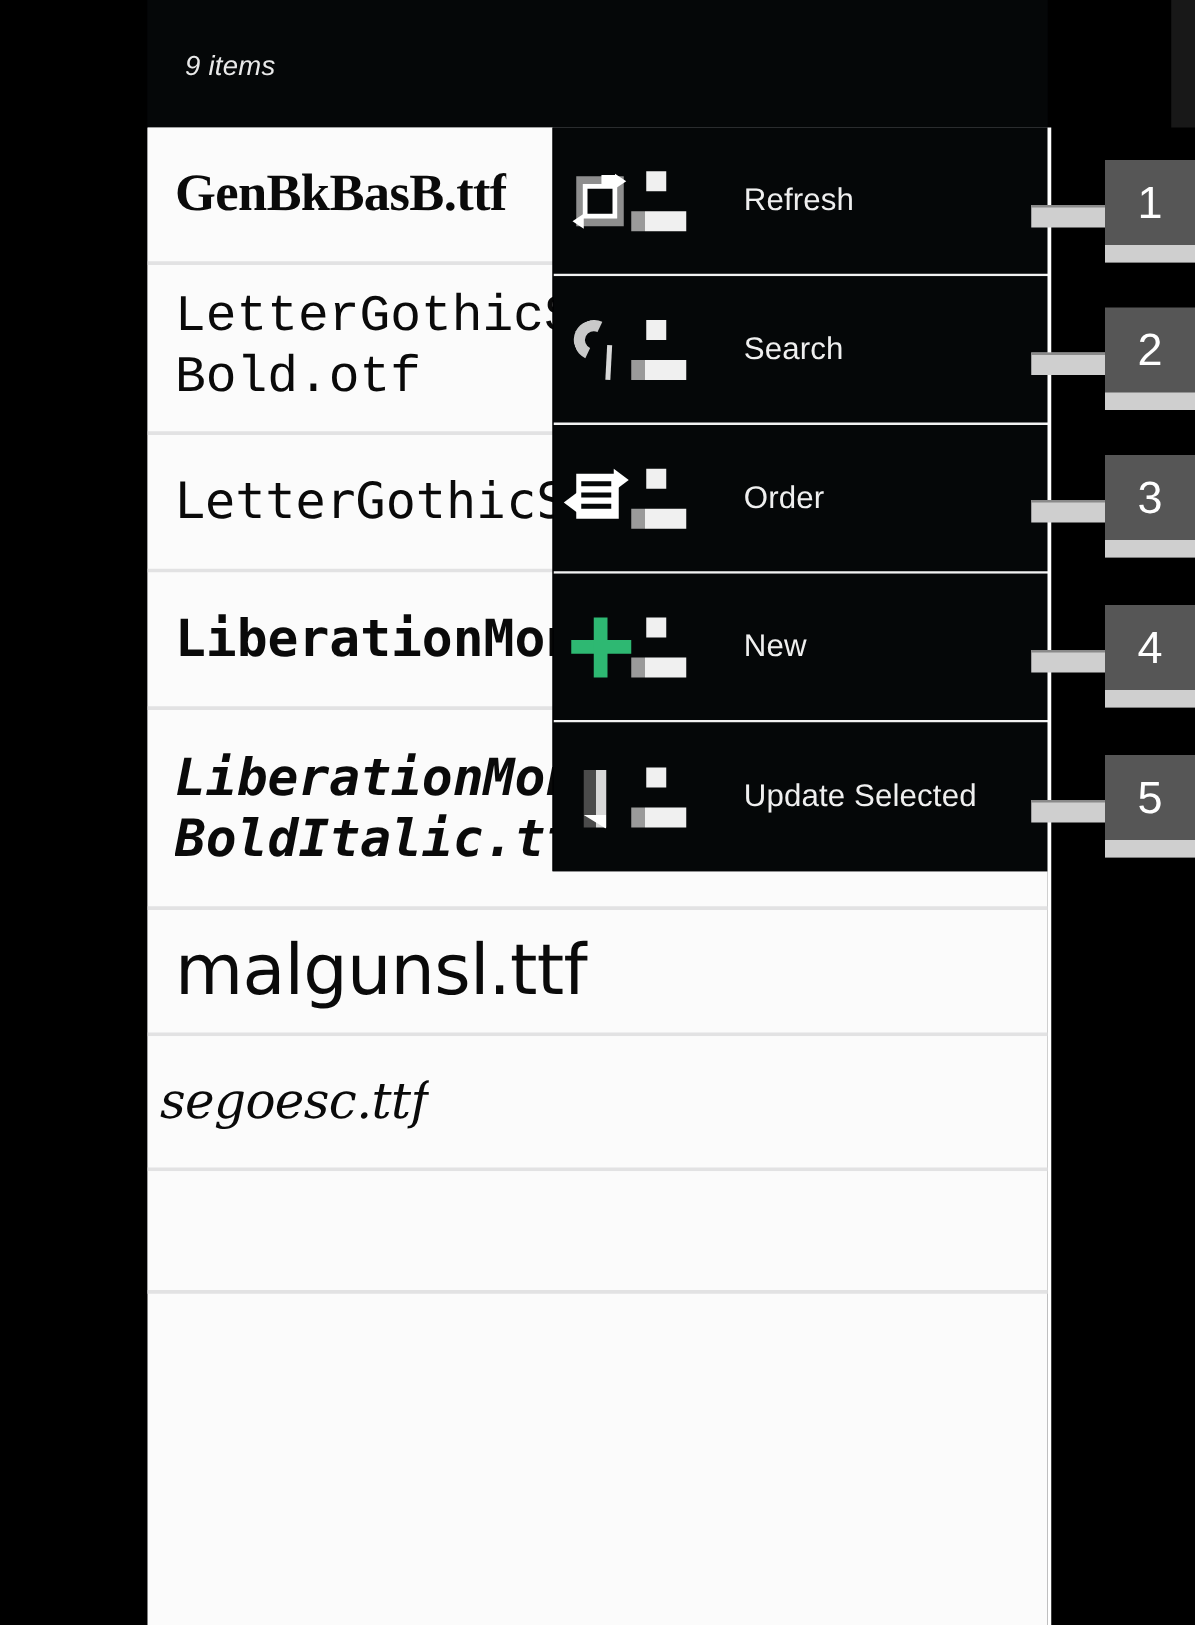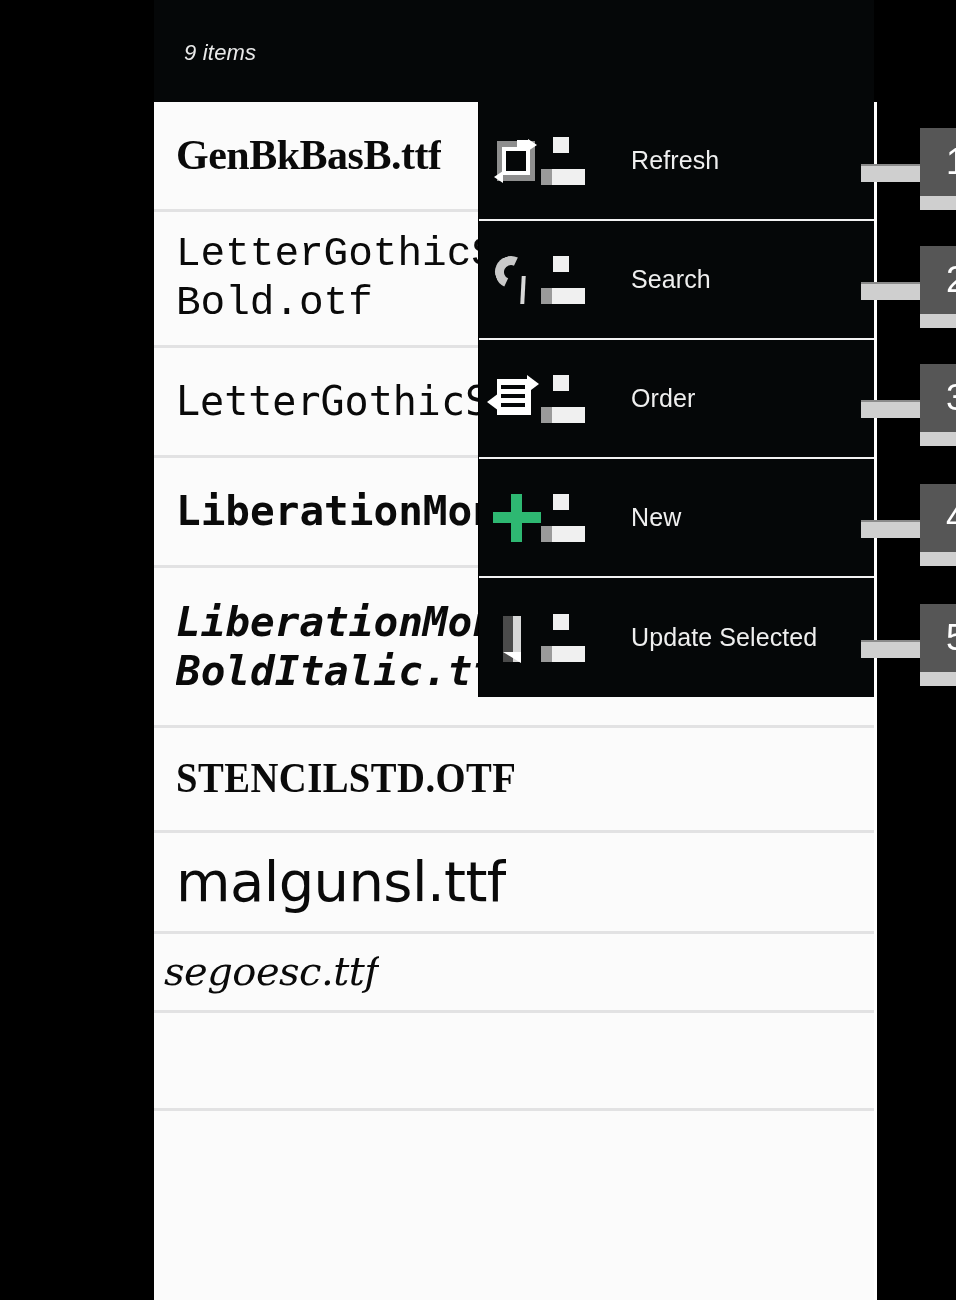--- a/index.html
+++ b/index.html
@@ -13,21 +13,20 @@
     position: relative;
     overflow: hidden;
     font-family: "Liberation Sans", sans-serif;
   }
 
   
   #stage {
     position: absolute;
     inset: 0;
     background: #000000;
-    margin-left: 36px;
   }
 
   
   .app-shell {
     position: absolute;
     left: 118px;
     top: 0;
     width: 720px;
     height: 1300px;
     background: #050708;
@@ -275,27 +274,24 @@
       <div class="file-row" style="height: 110px;">
         <div class="file-name f-mono-lt">LetterGothicStd.otf</div>
       </div>
       <div class="file-row" style="height: 110px;">
         <div class="file-name f-mono-b">LiberationMono-Bold.ttf</div>
       </div>
       <div class="file-row" style="height: 160px;">
         <div class="file-name f-mono-bi">LiberationMono-
 BoldItalic.ttf</div>
       </div>
-      <div class="file-row" style="height: 105px;">
-        <div class="file-name f-stencil">STENCILSTD.OTF</div>
-      </div>
       <div class="file-row" style="height: 101px;">
         <div class="file-name f-sans-thin">malgunsl.ttf</div>
       </div>
-      <div class="file-row" style="height: 79px; padding-left: 10px;">
+      <div class="file-row" style="height: 108px; padding-left: 10px;">
         <div class="file-name f-script">segoesc.ttf</div>
       </div>
       <div class="file-row" style="height: 98px;">
         <div class="file-name f-sans-thin"></div>
       </div>
     </div>
 
   <div class="menu-panel" id="menu-panel">
       <div class="menu-item">
         <div class="menu-icon-wrap">

